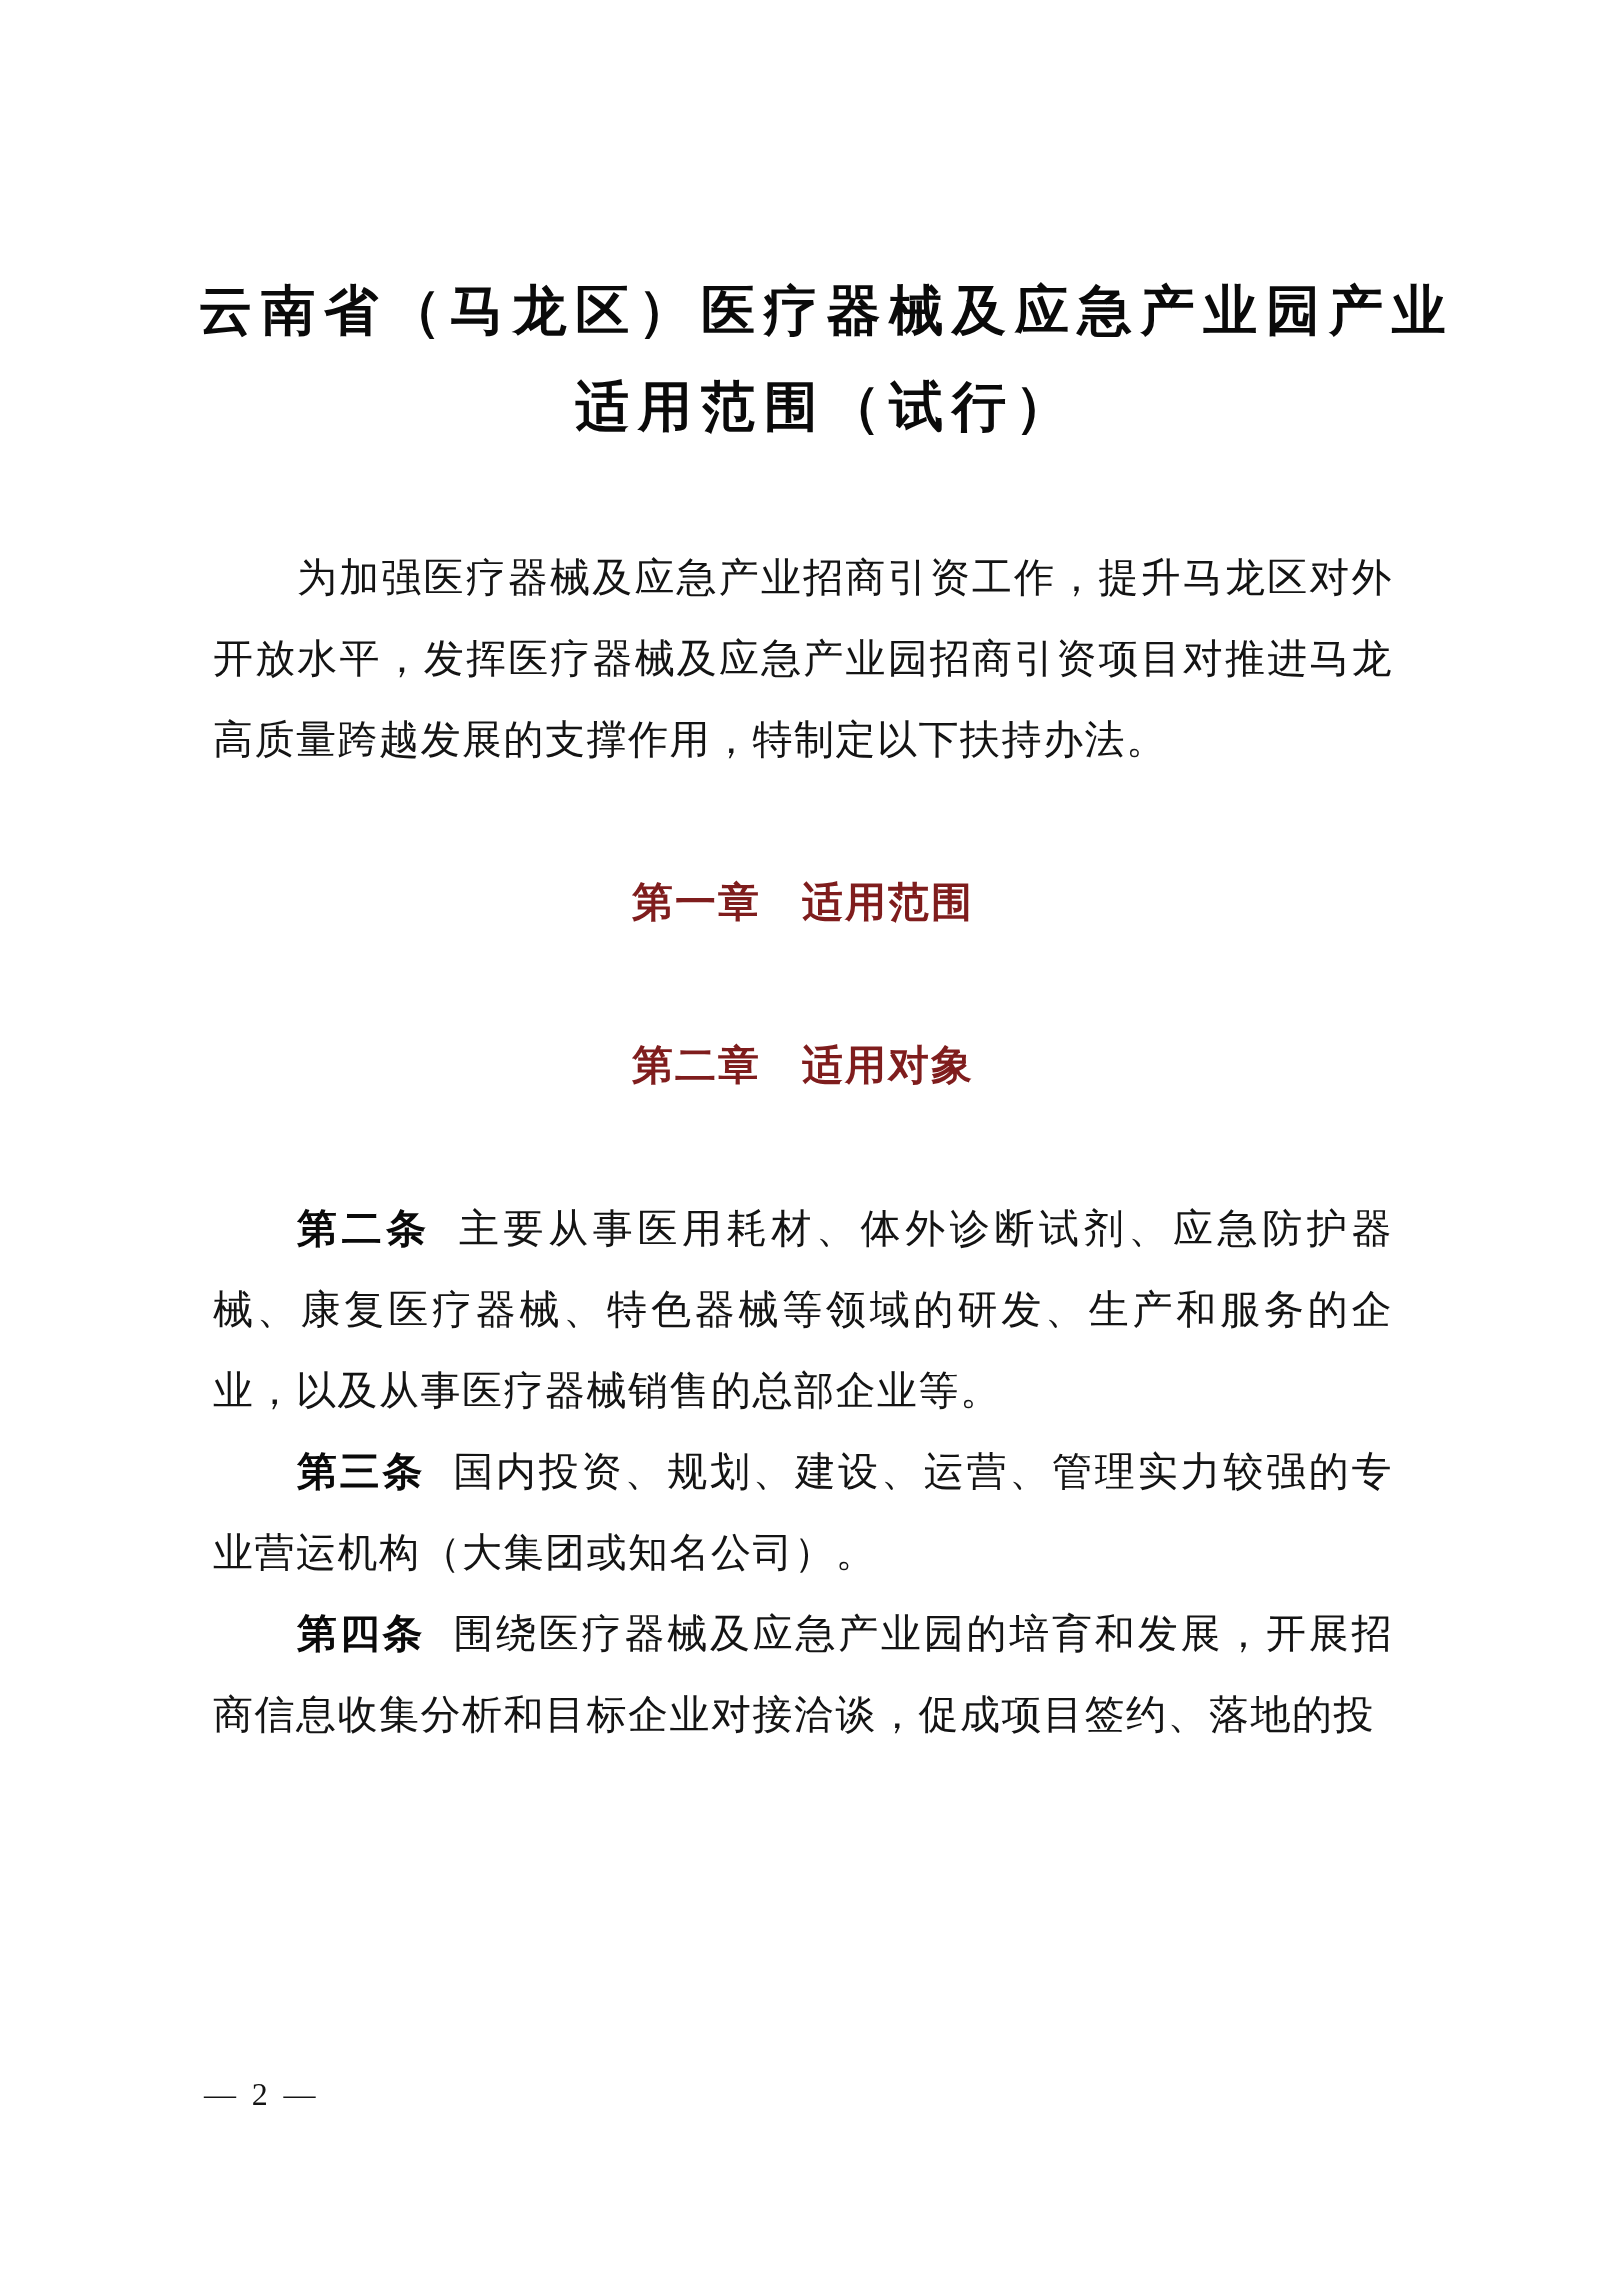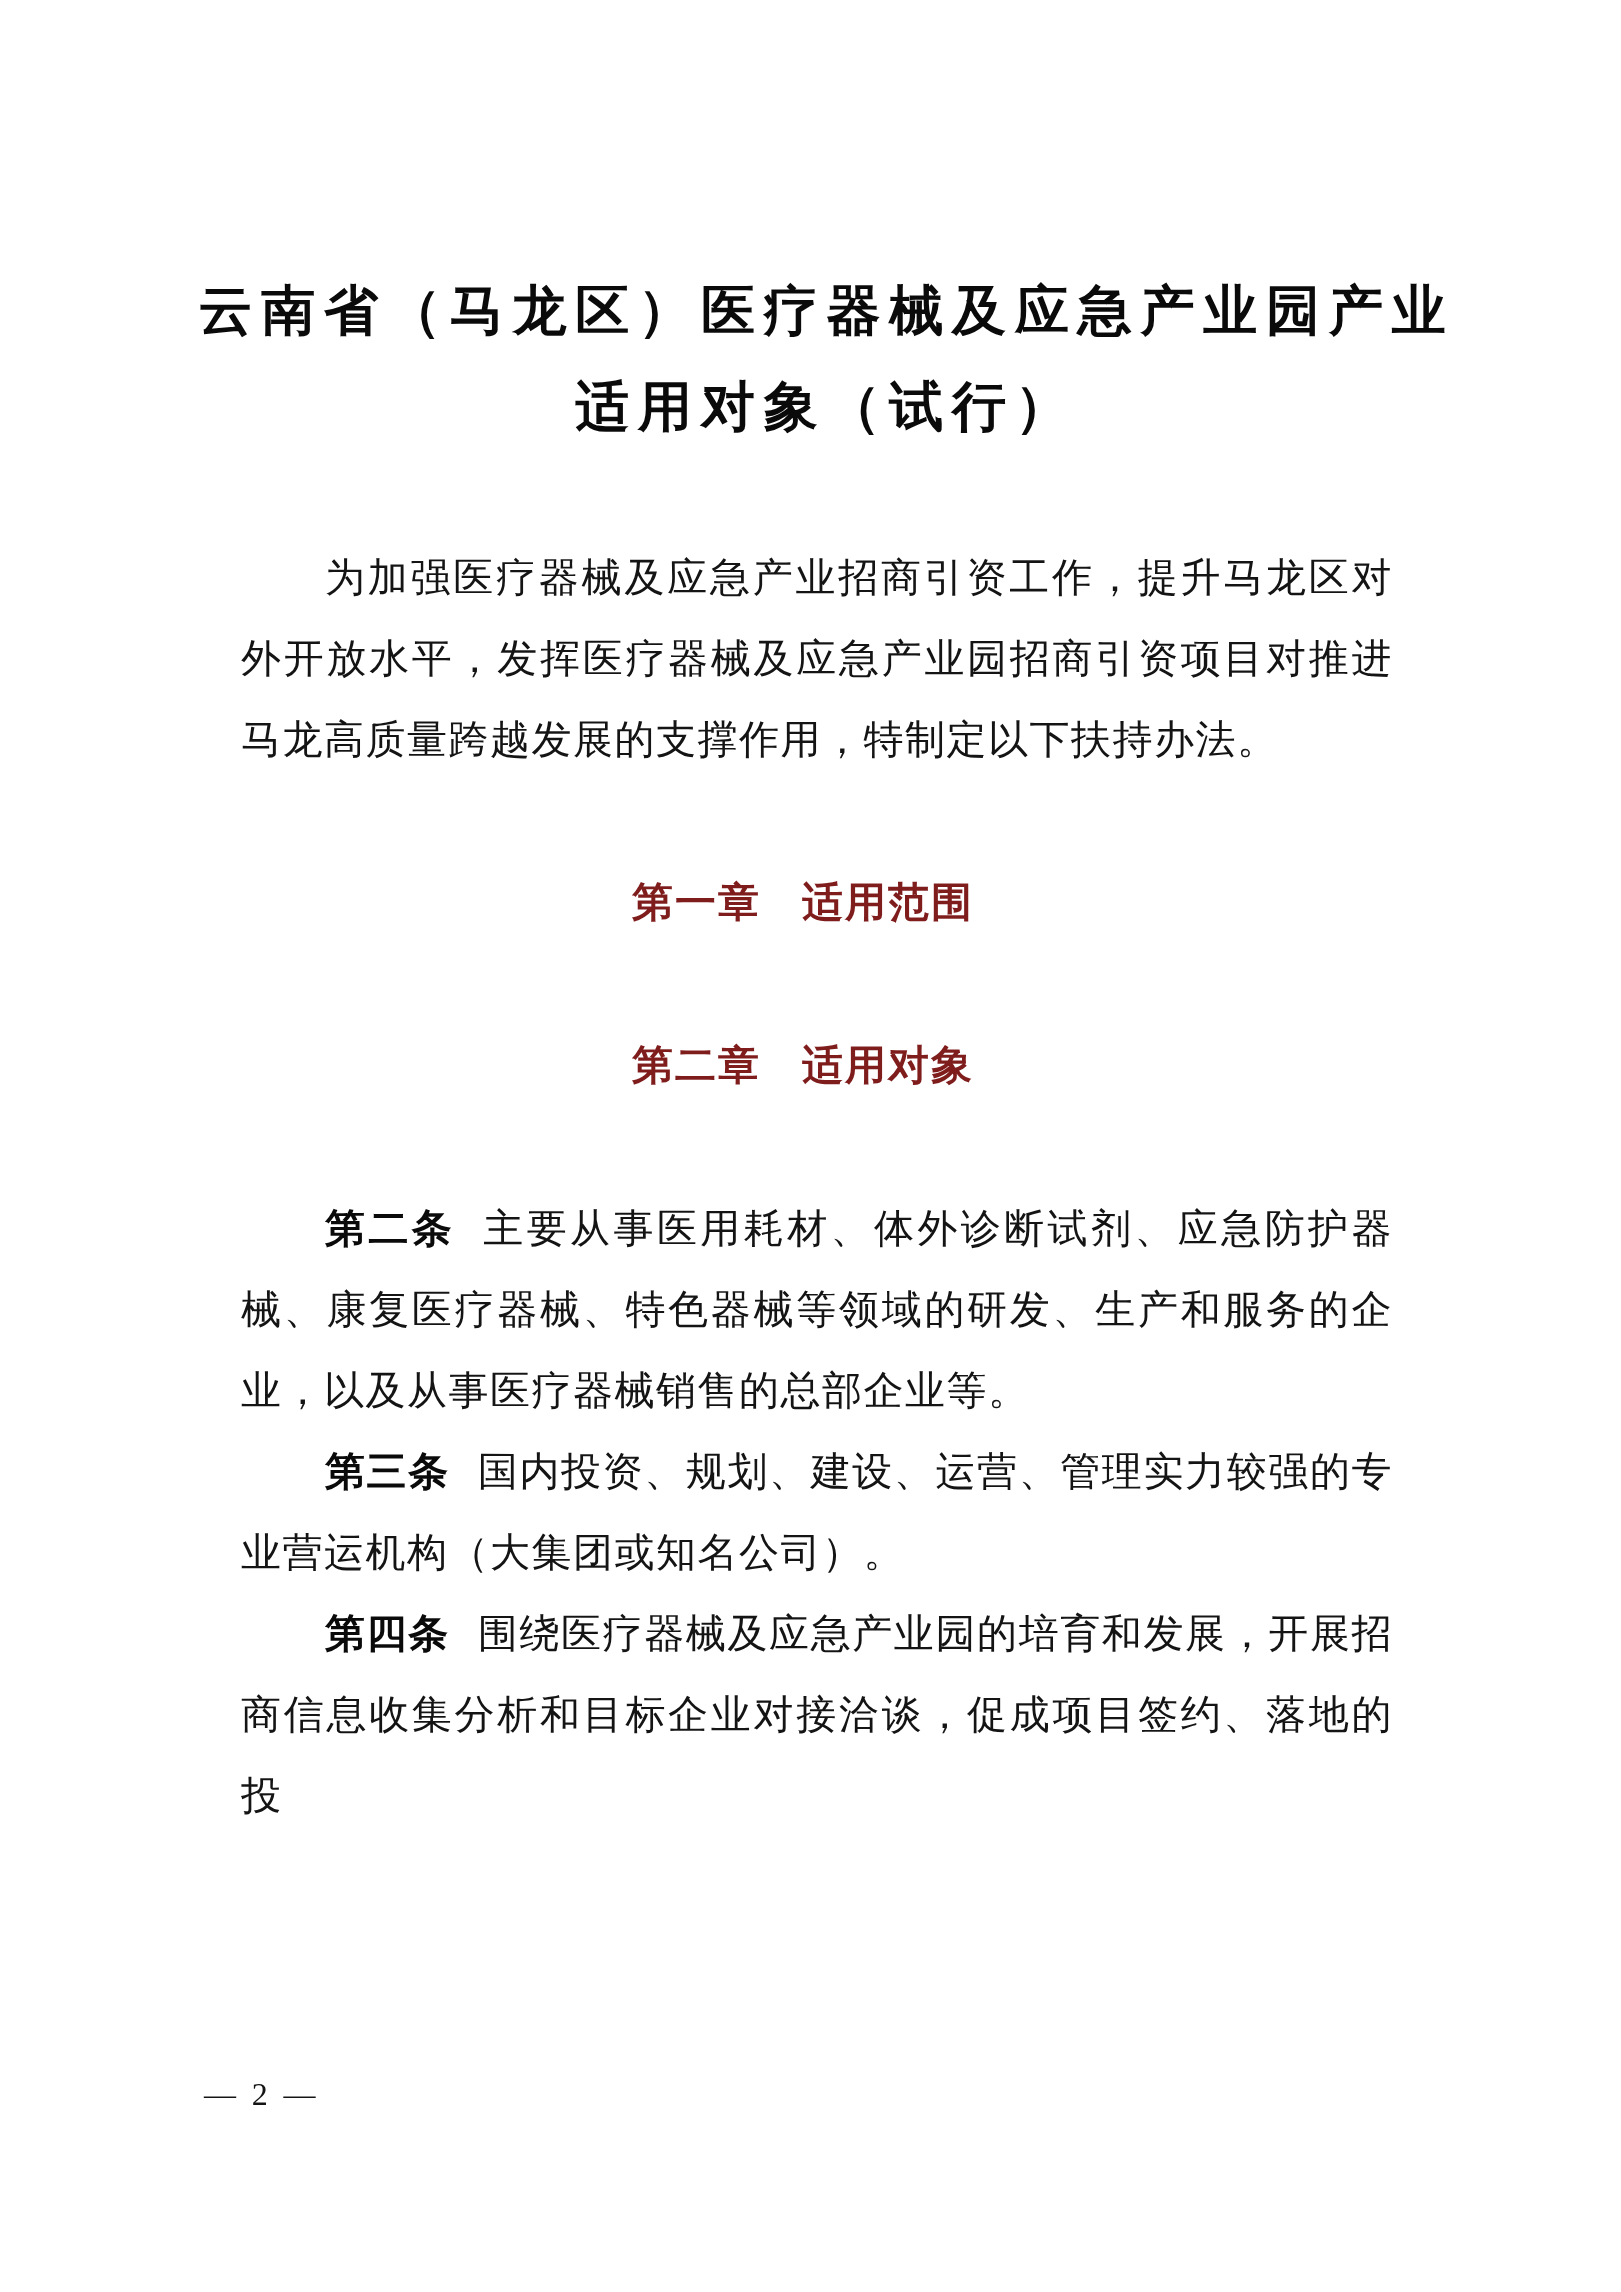--- a/index.html
+++ b/index.html
@@ -41,21 +41,20 @@
     width: 1180px;
   }
 
   .par {
     font-size: 40px;
     line-height: 81px;
     letter-spacing: 1.5px;
     text-align: justify;
     text-indent: 84px;
     color: #141414;
-    margin-left: 28px;
   }
 
   .par.intro {
     margin-top: 82px;
   }
 
   .art-label {
     font-weight: 700;
     color: #0a0a0a;
     margin-right: 0.7em;
@@ -89,21 +88,21 @@
     white-space: nowrap;
   }
 </style>
 </head>
 <body>
 
 <div class="page">
 
   <h1 class="doc-title">
     <span class="t-line">云南省（马龙区）医疗器械及应急产业园产业</span>
-    <span class="t-line">适用对象（试行）</span>
+    <span class="t-line">适用范围（试行）</span>
   </h1>
 
   <div class="content">
 
     <p class="par intro">为加强医疗器械及应急产业招商引资工作，提升马龙区对外开放水平，发挥医疗器械及应急产业园招商引资项目对推进马龙高质量跨越发展的支撑作用，特制定以下扶持办法。</p>
 
     <h2 class="chapter">
       <span class="ch-num">第一章</span><span class="ch-name">适用范围</span>
     </h2>
 

